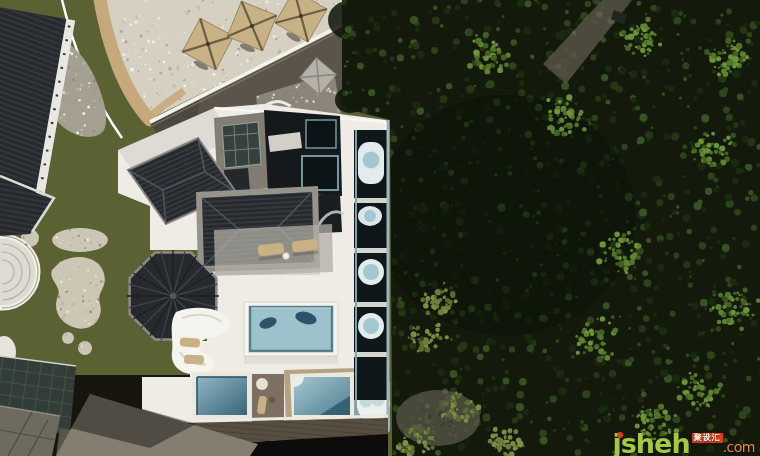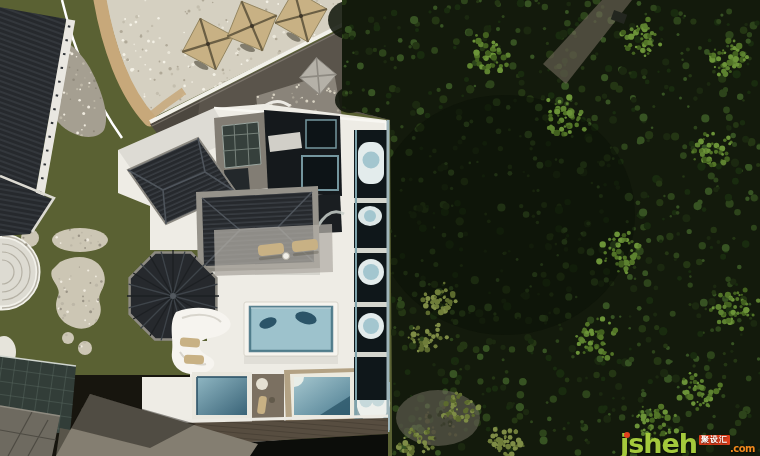--- a/index.html
+++ b/index.html
@@ -15,21 +15,21 @@
   
   .watermark{position:absolute;right:5px;bottom:2px;display:flex;align-items:flex-end;
              text-shadow:0 1px 2px rgba(0,0,0,.7);}
   .wm-brand{position:relative;font-weight:800;font-size:27px;line-height:.78;
             letter-spacing:-1px;color:var(--wmGreen);}
   .wm-jdot{position:absolute;left:4px;top:-1px;width:6px;height:6px;border-radius:50%;
            background:var(--wmRed);}
   .wm-suffix{display:flex;flex-direction:row;align-items:center;margin-left:2px;}
   .wm-badge{font-weight:700;font-size:8px;line-height:1.25;letter-spacing:1px;color:#fff;
             background:var(--wmRed);padding:0 2px;border-radius:1px;}
-  .wm-tld{font-weight:700;font-size:10px;line-height:1;margin-top:19px;color:var(--wmOrange);
+  .wm-tld{font-weight:400;font-size:14px;line-height:1;margin-top:19px;color:var(--wmOrange);
           letter-spacing:-.5px;}
 </style>
 </head>
 <body>
 
 <div id="stage">
 <svg width="760" height="456" viewBox="0 0 760 456">
   <defs>
     <pattern id="tA" width="4.5" height="4.5" patternUnits="userSpaceOnUse" patternTransform="rotate(-24)">
       <line x1="0" y1="1" x2="4.5" y2="1" stroke="#555b62" stroke-width="1"></line>

